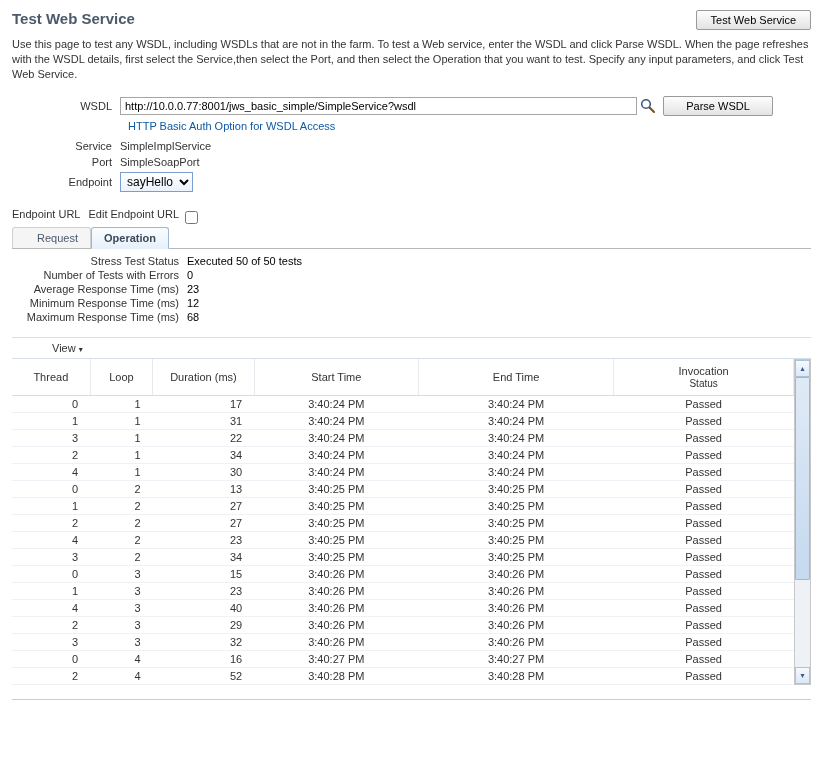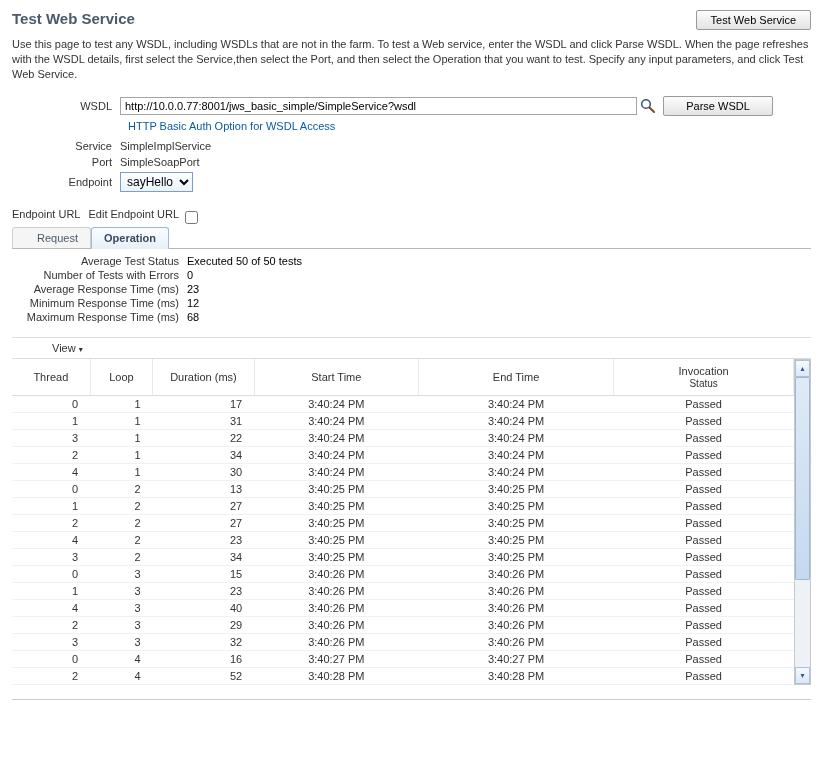--- a/index.html
+++ b/index.html
@@ -282,21 +282,21 @@
   <span>Edit Endpoint URL</span>
   <input type="checkbox" style="margin-left: 6px;">
 </div>
 
 <div class="tabs">
   <div class="tab inactive">Request</div>
   <div class="tab active">Operation</div>
 </div>
 
 <div class="summary-row">
-    <div class="summary-label">Average Test Status</div>
+    <div class="summary-label">Stress Test Status</div>
     <div class="summary-value">Executed 50 of 50 tests</div>
   </div>
 <div class="summary-row">
     <div class="summary-label">Number of Tests with Errors</div>
     <div class="summary-value">0</div>
   </div>
 <div class="summary-row">
     <div class="summary-label">Average Response Time (ms)</div>
     <div class="summary-value">23</div>
   </div>

